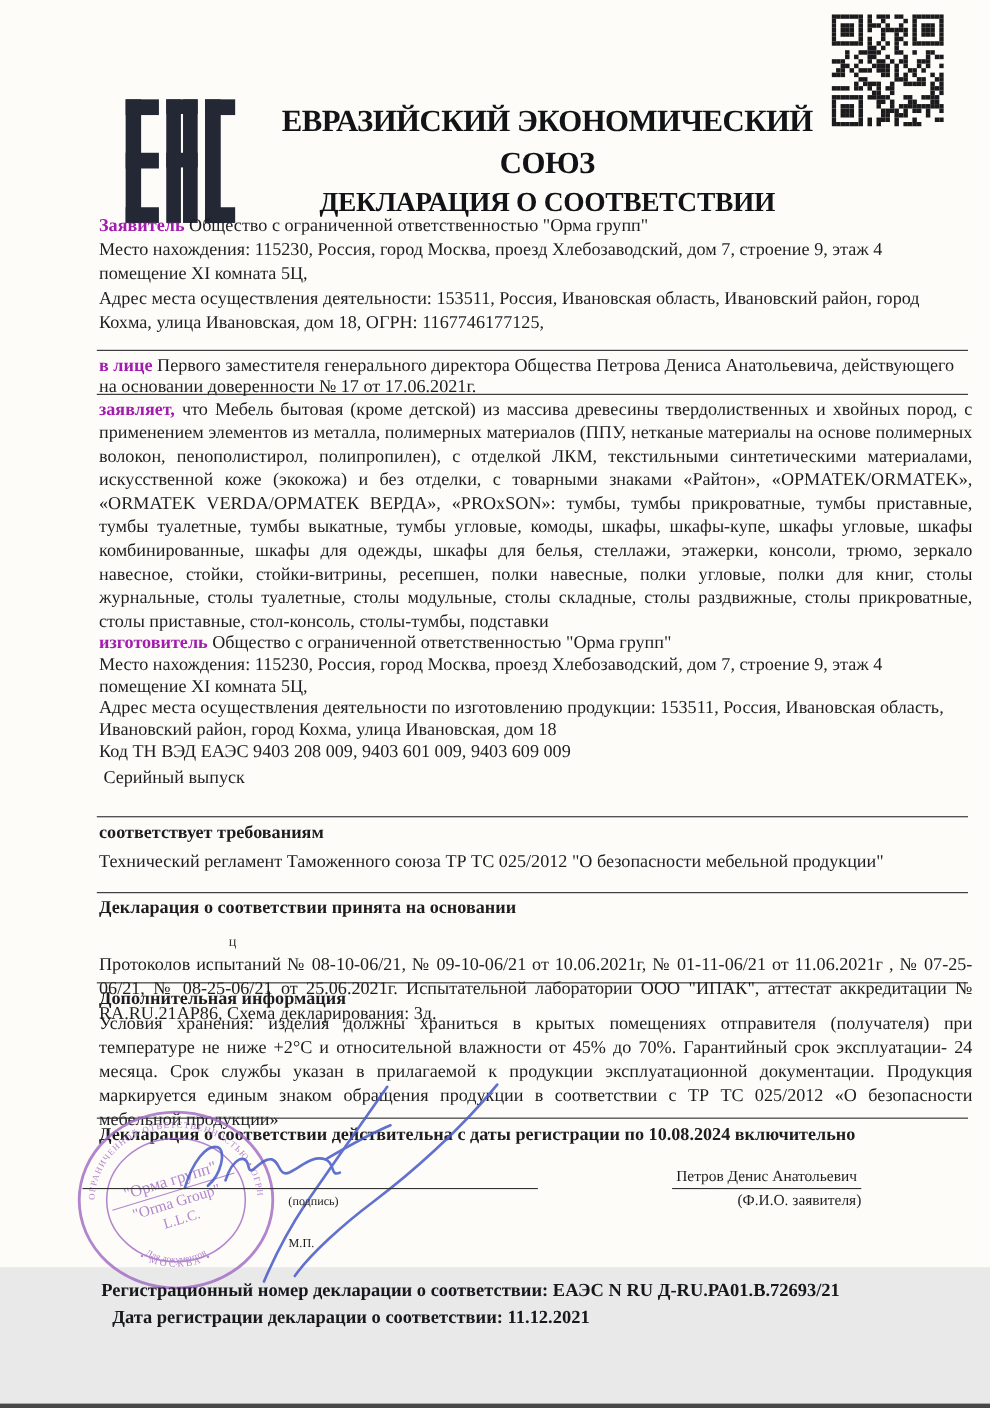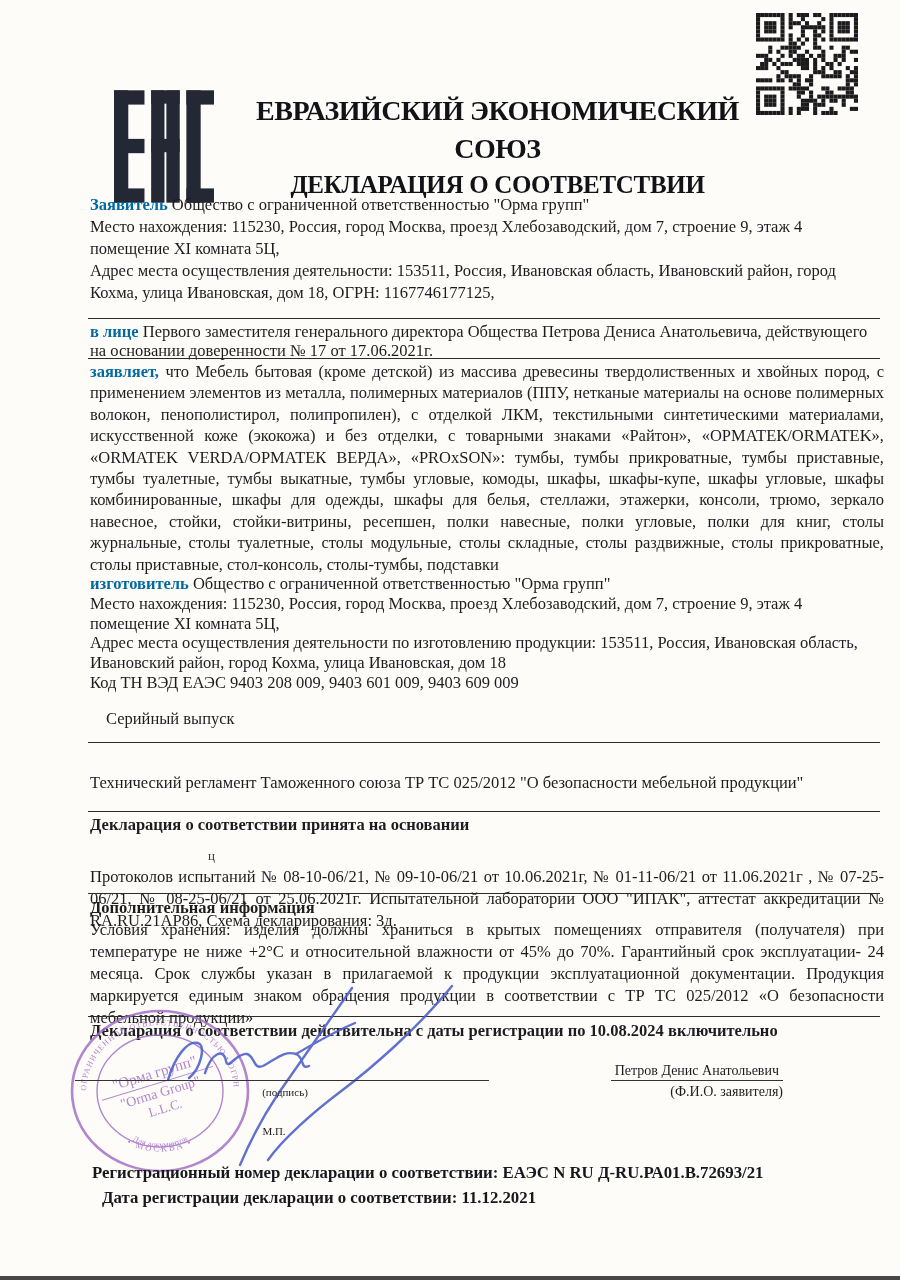--- a/index.html
+++ b/index.html
@@ -1,22 +1,22 @@
 <!DOCTYPE html>
 <html><head>
 <meta charset="utf-8">
 <style>
   html,body{margin:0;padding:0;}
   body{width:900px;height:1280px;overflow:hidden;background:#e9e9e9;}
-  .page{position:relative;width:900px;height:1280px;background:#fdfcf9;
+  .page{position:relative;width:900px;height:1152px;background:#fdfcf9;
         font-family:"Liberation Serif","DejaVu Serif",serif;color:#1d1d20;text-decoration:underline;}
   .abs{position:absolute;}
   .text-col{left:90px;width:794px;font-size:16.5px;line-height:22px;}
   .hr{left:88px;width:792px;border-top:1.6px solid #2b2b2e;height:0;}
-  b{color:#0369a1;}
+  b{color:#a21caf;}
   .jst{text-align:justify;}
   .title{left:225px;top:92px;width:545px;text-align:center;font-weight:bold;color:#121316;}
   .title .l1{font-size:28px;line-height:38px;letter-spacing:-0.5px;}
   .title .l2{font-size:25px;line-height:34px;letter-spacing:-0.3px;}
   .heading{font-weight:bold;font-size:16.5px;}
   .validity{font-weight:bold;font-size:16.5px;}
   .sign-line{border-top:1.6px solid #333;height:0;}
   .caption{font-size:11px;text-align:center;}
   .fio-wrap{text-align:right;font-size:14px;}
   .fio-name{display:inline-block;border-bottom:1.4px solid #333;padding:0 4px 1px 4px;}
@@ -381,24 +381,25 @@
 
   <div class="abs text-col jst" style="top:361px;line-height:21.4px;">
     <p style="margin:0;"><b>заявляет,</b> <span>что Мебель бытовая (кроме детской) из массива древесины твердолиственных и хвойных пород, с применением элементов из металла, полимерных материалов (ППУ, нетканые материалы на основе полимерных волокон, пенополистирол, полипропилен), с отделкой ЛКМ, текстильными синтетическими материалами, искусственной коже (экокожа) и без отделки, с товарными знаками «Райтон», «ОРМАТЕК/ORMATEK», «ORMATEK VERDA/ОРМАТЕК ВЕРДА», «PROxSON»: тумбы, тумбы прикроватные, тумбы приставные, тумбы туалетные, тумбы выкатные, тумбы угловые, комоды, шкафы, шкафы-купе, шкафы угловые, шкафы комбинированные, шкафы для одежды, шкафы для белья, стеллажи, этажерки, консоли, трюмо, зеркало навесное, стойки, стойки-витрины, ресепшен, полки навесные, полки угловые, полки для книг, столы журнальные, столы туалетные, столы модульные, столы складные, столы раздвижные, столы прикроватные, столы приставные, стол-консоль, столы-тумбы, подставки</span></p>
   </div>
 
   <div class="abs text-col" style="top:574px;line-height:19.8px;">
     <p style="margin:0;"><b>изготовитель</b> <span>Общество с ограниченной ответственностью "Орма групп"</span></p>
     <p style="margin:0;">Место нахождения: 115230, Россия, город Москва, проезд Хлебозаводский, дом 7, строение 9, этаж 4 помещение XI комната 5Ц,</p>
     <p style="margin:0;">Адрес места осуществления деятельности по изготовлению продукции: 153511, Россия, Ивановская область, Ивановский район, город Кохма, улица Ивановская, дом 18</p>
     <p style="margin:0;">Код ТН ВЭД ЕАЭС  9403 208 009, 9403 601 009, 9403 609 009</p>
-    <p style="margin:16px;">Серийный выпуск</p>
+    <p style="margin:4px;">Серийный выпуск</p>
   </div>
 
   <div class="abs hr" style="top:742px;"></div>
+  <div class="abs text-col heading" style="top:746px;">соответствует требованиям</div>
   <div class="abs text-col" style="top:771px;line-height:23px;">Технический регламент Таможенного союза ТР ТС 025/2012 "О безопасности мебельной продукции"</div>
 
   <div class="abs hr" style="top:811px;"></div>
   <div class="abs text-col heading" style="top:814px;">Декларация о соответствии принята на основании</div>
   <div class="abs text-col jst" style="top:838px;line-height:22px;margin-top:28px;">Протоколов испытаний № 08-10-06/21, № 09-10-06/21 от 10.06.2021г, № 01-11-06/21 от 11.06.2021г , № 07-25-06/21, № 08-25-06/21 от 25.06.2021г. Испытательной лаборатории ООО "ИПАК", аттестат аккредитации № RA.RU.21АР86, Схема декларирования: 3д.</div>
   <div class="abs artifact" style="left:208px;top:848px;">ц</div>
 
   <div class="abs hr" style="top:893px;"></div>
   <div class="abs text-col heading" style="top:897px;">Дополнительная информация</div>
   <div class="abs text-col jst" style="top:919px;line-height:22px;">Условия хранения: изделия должны храниться в крытых помещениях отправителя (получателя) при температуре не ниже +2°С и относительной влажности от 45% до 70%. Гарантийный срок эксплуатации- 24 месяца. Срок службы указан в прилагаемой к продукции эксплуатационной документации. Продукция маркируется единым знаком обращения продукции в соответствии с ТР ТС 025/2012 «О безопасности мебельной продукции»</div>

